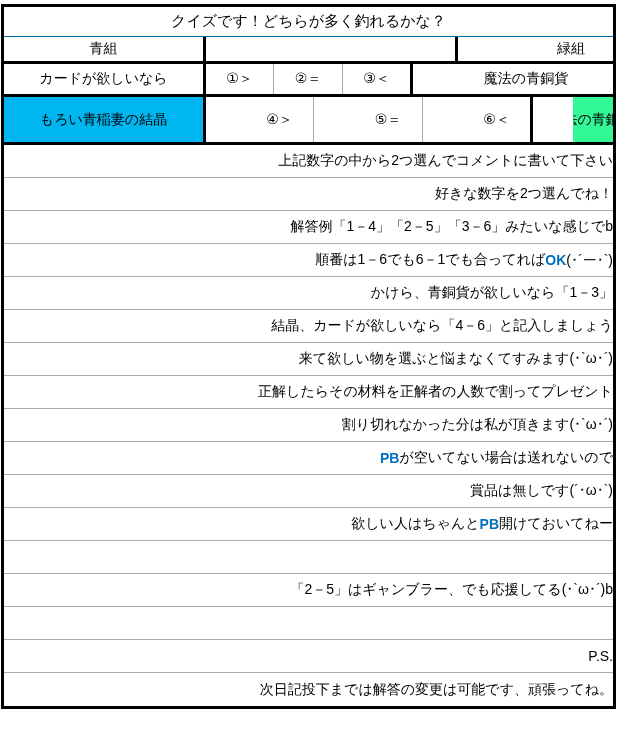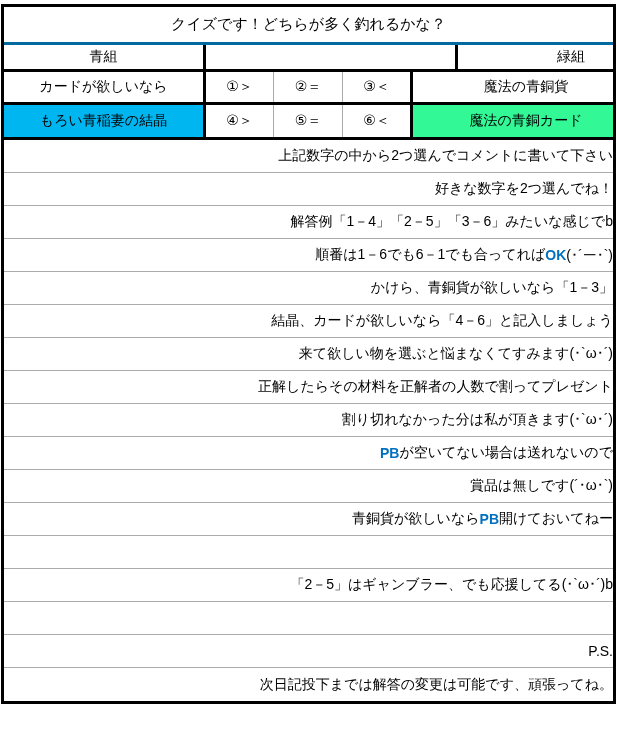--- a/index.html
+++ b/index.html
@@ -22,25 +22,25 @@
     border: 3px solid #000;
     background: #fff;
   }
   .row { display: flex; align-items: stretch; }
   .cell {
     display: flex; align-items: center; justify-content: center;
     font-size: 14px; line-height: 1.1;
     white-space: nowrap; overflow: hidden;
   }
   
-  .title-row { height: 38px; border-bottom: 3px solid #0369a1; }
+  .title-row { height: 30px; border-bottom: 1px solid #0369a1; }
   .title-row .cell { width: 100%; font-size: 15px; }
   .team-row { height: 27px; border-bottom: 3px solid #000; gap: 45px; }
   .item-row { height: 33px; border-bottom: 3px solid #000; }
-  .item-row.crystal { height: 35px; }
+  .item-row.crystal { height: 48px; gap: 40px; }
   .col-a { width: 202px; border-right: 3px solid #000; }
   .col-mid { width: 207px; border-right: 3px solid #000; }
   .col-b { width: 68px; border-right: 1px solid var(--grid-thin); }
   .col-c { width: 69px; border-right: 1px solid var(--grid-thin); }
   .col-d { width: 70px; border-right: 3px solid #000; }
   .col-e { flex: 1; padding-left: 26px; }
   .bg-crystal { background: var(--crystal-bg); }
   .bg-card { background: var(--card-bg); }
   
   .note-row {
@@ -132,21 +132,21 @@
       <span></span>
       <span class="em">PB</span>
       <span>が空いてない場合は送れないので</span>
     </div>
   <div class="note-row">
       <span>賞品は無しです(´･ω･`)</span>
       <span class="em"></span>
       <span></span>
     </div>
   <div class="note-row">
-      <span>青銅貨が欲しいなら</span>
+      <span>欲しい人はちゃんと</span>
       <span class="em">PB</span>
       <span>開けておいてねー</span>
     </div>
   <div class="note-row">
       <span></span>
       <span class="em"></span>
       <span></span>
     </div>
   <div class="note-row">
       <span>「2－5」はギャンブラー、でも応援してる(･`ω･´)b</span>

